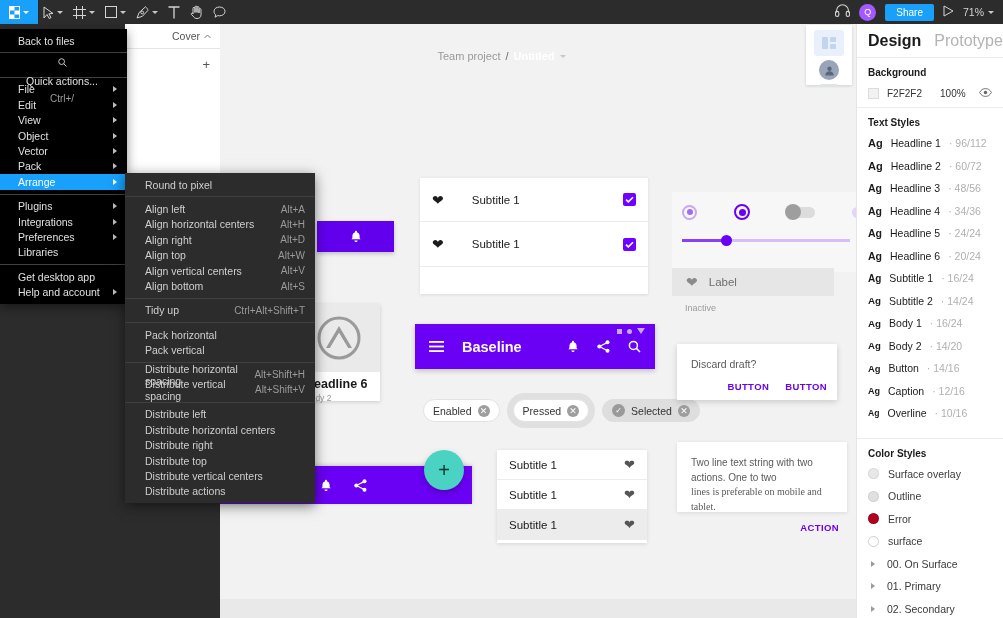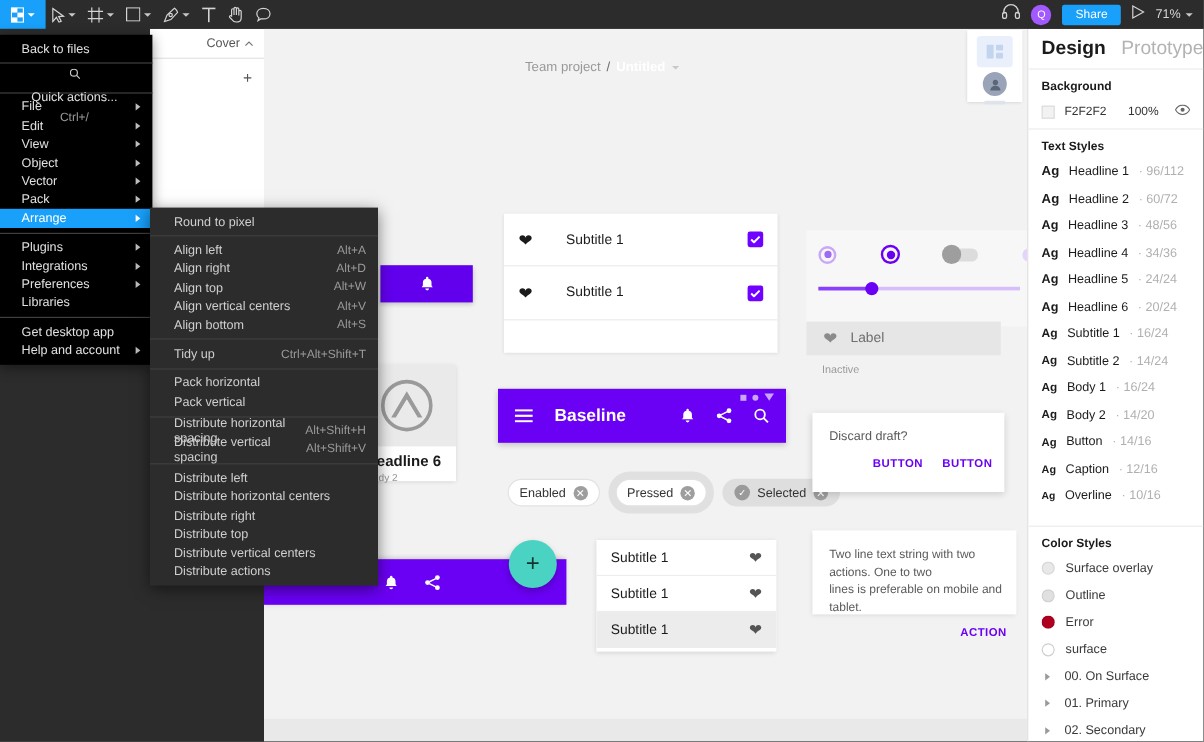--- a/index.html
+++ b/index.html
@@ -202,21 +202,21 @@
 
   .tile-label {
     position: absolute; left: 452px; top: 254px; width: 162px; height: 28px;
     background: #e6e6e6; display:flex;align-items:center;gap:11px;padding-left:14px;
     font-size: 11.5px; color:#6f6f6f;
   }
   .tile-label .hrt { color:#8b8b8b; font-size:14px; }
   .inactive-txt { position:absolute; left:465px; top:289px; font-size:9px; color:#9a9a9a;}
 
   .dialog {
-    position: absolute; left: 457px; top: 330px; width: 160px; height: 66px;
+    position: absolute; left: 457px; top: 330px; width: 160px; height: 56px;
     background: #fff; box-shadow: 0 2px 6px rgba(0,0,0,.16);
   }
   .dialog .q { font-size: 10.5px; color:#5a5a5a; padding: 14px 0 0 14px; }
   .dialog .acts { display:flex; gap:16px; justify-content:flex-end; padding: 11px 10px 0 0;
                   font-size:9.5px; font-weight:bold; color:#6a00f4; letter-spacing:.4px;}
   .snack {
     position: absolute; left: 457px; top: 428px; width: 170px; height: 70px;
     background: #fff; box-shadow: 0 1px 4px rgba(0,0,0,.1);
   }
   .snack p { font-size: 10px; color:#5a5a5a; padding: 14px 8px 0 14px; line-height: 1.45; }
@@ -444,21 +444,21 @@
       <div class="dialog">
         <div class="q">Discard draft?</div>
         <div class="acts">
           <span>BUTTON</span>
           <span>BUTTON</span>
         </div>
       </div>
 
       <div class="snack">
         <p>Two line text string with two actions. One to two</p>
-        <p style="padding-top:0;">lines is preferable on mobile and tablet.</p>
+        <p style="padding-top:0;font-family:Liberation Serif, serif;">lines is preferable on mobile and tablet.</p>
         <div class="act">ACTION</div>
       </div>
 
     </div>
   </div>
 
   <div class="left-panel"></div>
   <div class="page-row">
     <span>Cover</span>
     <svg width="7" height="5" viewBox="0 0 7 5">
@@ -758,20 +758,24 @@
         <div class="si">
           <span class="txt">Round to pixel</span>
           <span class="sc"></span>
         </div>
         <div class="mdiv"></div>
         <div class="si">
           <span class="txt">Align left</span>
           <span class="sc">Alt+A</span>
         </div>
         <div class="si">
+          <span class="txt">Align horizontal centers</span>
+          <span class="sc">Alt+H</span>
+        </div>
+        <div class="si">
           <span class="txt">Align right</span>
           <span class="sc">Alt+D</span>
         </div>
         <div class="si">
           <span class="txt">Align top</span>
           <span class="sc">Alt+W</span>
         </div>
         <div class="si">
           <span class="txt">Align vertical centers</span>
           <span class="sc">Alt+V</span>

